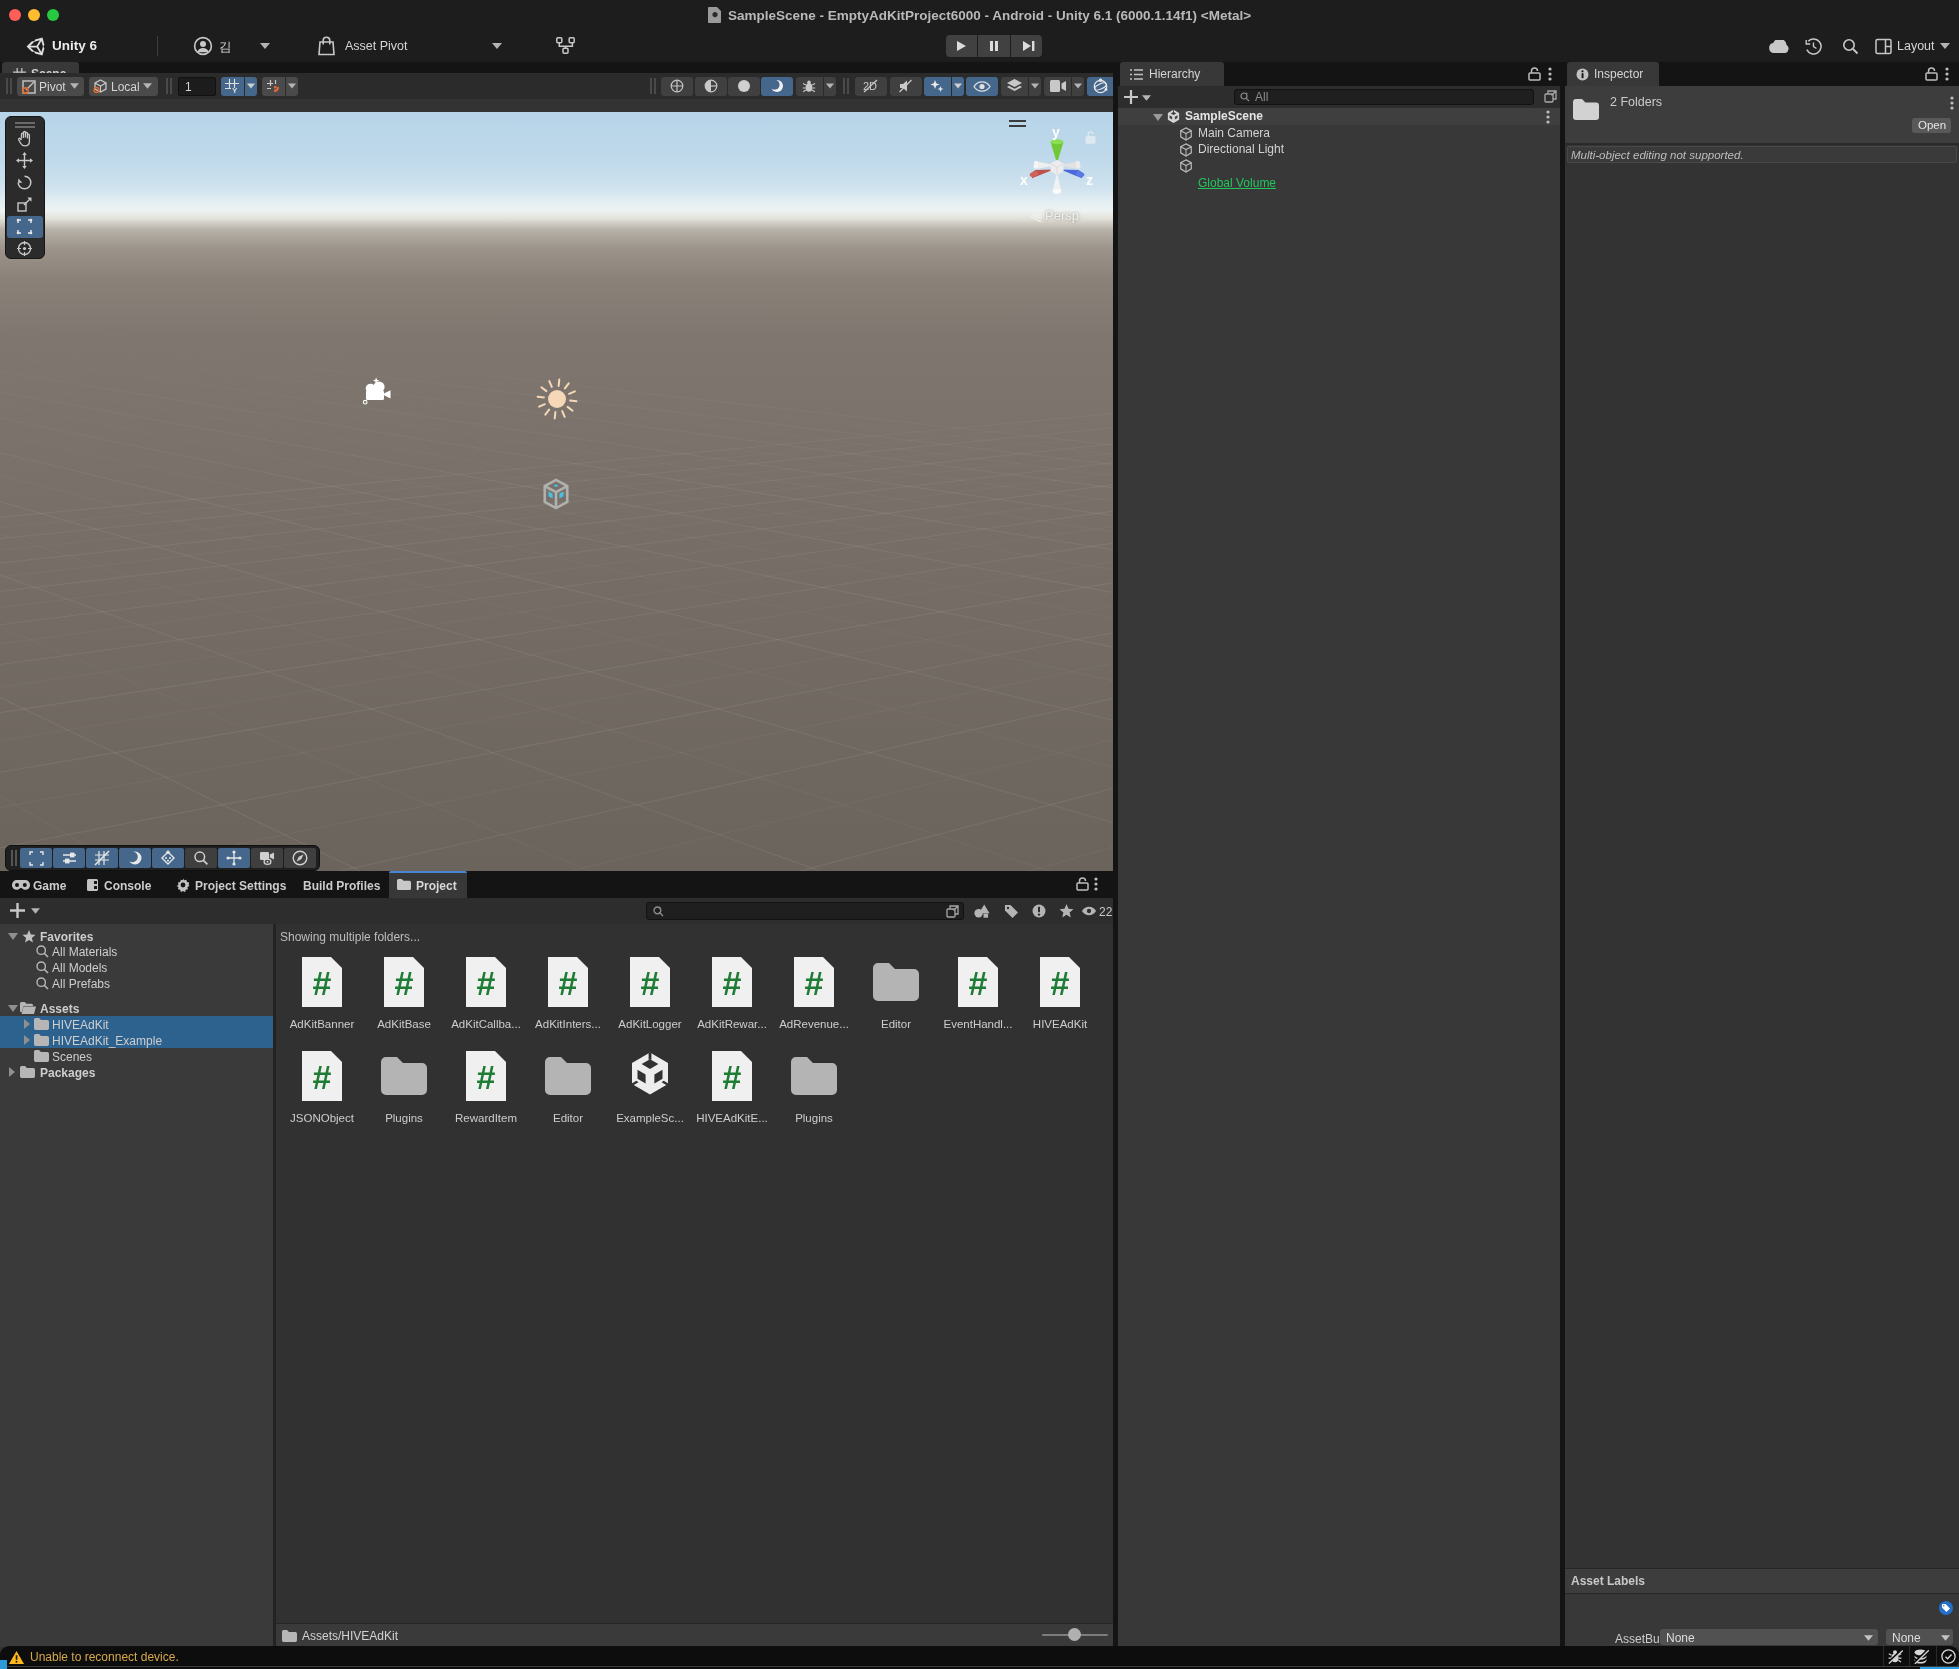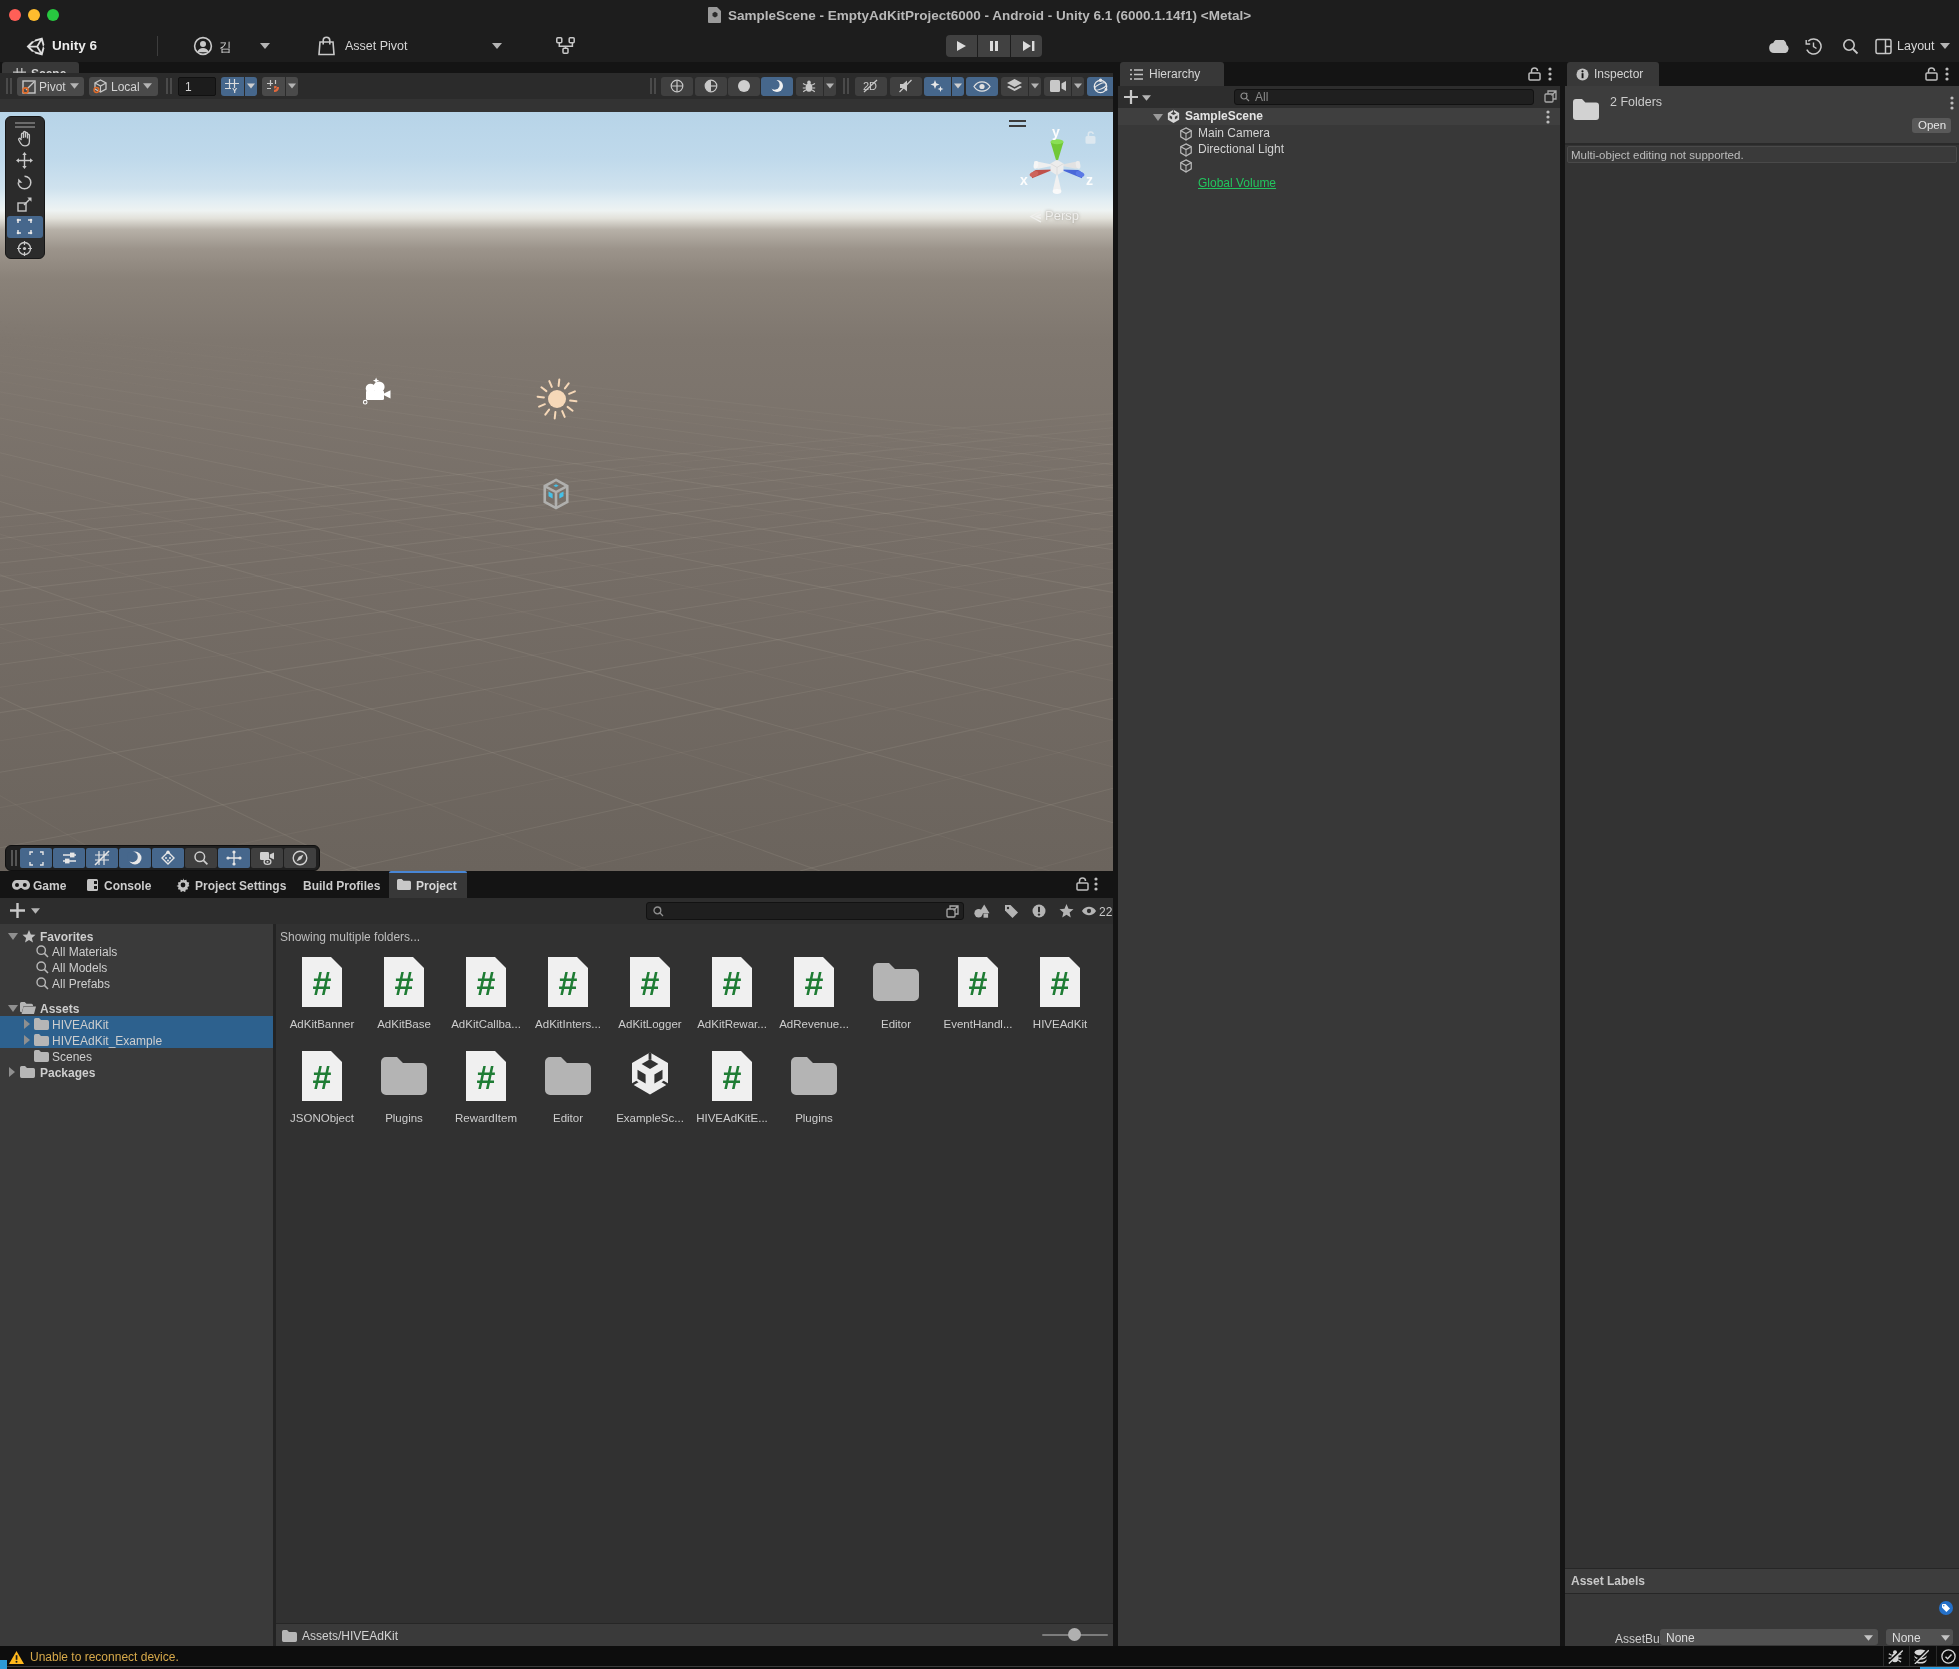--- a/index.html
+++ b/index.html
@@ -886,21 +886,21 @@
         <circle cx="2" cy="2" r="1.6"></circle>
         <circle cx="2" cy="7" r="1.6"></circle>
         <circle cx="2" cy="12" r="1.6"></circle>
       </g>
     </svg>
     <div class="abs" style="left:347px;top:32px;width:39px;height:15px;background:#595959;border-radius:3px;"></div>
     <span class="abs" style="left:353px;top:33px;font-size:11.5px;color:#e6e6e6;">Open</span>
     <div class="abs" style="left:0;top:57px;width:394px;height:2px;background:#2a2a2a;"></div>
 
     <div class="abs" style="left:2px;top:60px;width:390px;height:17px;background:#3a3a3a;border:1px solid #494949;border-radius:2px;"></div>
-    <span class="abs" style="left:6px;top:63px;font-size:11.5px;color:#bdbdbd;">Multi-object editing not supported.</span>
+    <span class="abs" style="left:6px;top:63px;font-size:11.5px;color:#bdbdbd;font-style:italic;">Multi-object editing not supported.</span>
 
     <div class="abs" style="left:0;top:1482px;width:394px;height:1px;background:#262626;"></div>
     <div class="abs" style="left:0;top:1483px;width:394px;height:24px;background:#3d3d3d;"></div>
     <span class="abs" style="left:6px;top:1488px;font-weight:bold;color:#c8c8c8;">Asset Labels</span>
     <div class="abs" style="left:0;top:1507px;width:394px;height:1px;background:#262626;"></div>
     <div class="abs" style="left:0;top:1508px;width:394px;height:53px;background:#383838;"></div>
     <div class="abs" style="left:374px;top:1515px;width:14px;height:14px;border-radius:50%;background:#2571c9;"></div>
     <svg class="abs" style="left:377px;top:1518px;" width="8" height="8" viewBox="0 0 8 8">
       <path d="M0 1a1 1 0 0 1 1-1h2.6L8 4.4 4.4 8 0 3.6z" fill="#fff"></path>
       <circle cx="1.8" cy="1.8" r="0.7" fill="#2571c9"></circle>
@@ -911,21 +911,21 @@
     <svg class="abs" style="left:299px;top:1549px;" width="9" height="6" viewBox="0 0 10 6">
       <path d="M0 0h10L5 6z" fill="#c4c4c4"></path>
     </svg>
     <div class="abs" style="left:321px;top:1543px;width:67px;height:16px;background:#515151;border-radius:3px;"></div>
     <span class="abs" style="left:327px;top:1545px;color:#dddddd;">None</span>
     <svg class="abs" style="left:376px;top:1549px;" width="9" height="6" viewBox="0 0 10 6">
       <path d="M0 0h10L5 6z" fill="#c4c4c4"></path>
     </svg>
   </div>
 
-  <div class="abs" style="left:0;top:1646px;width:1959px;height:23px;background:#0d0d0d;" id="statusbar">
+  <div class="abs" style="left:0;top:1646px;width:1959px;height:23px;background:#0d0d0d;border-radius:9px;" id="statusbar">
     <svg class="abs" style="left:9px;top:5px;" width="15" height="13" viewBox="0 0 15 13">
       <path d="M7.5 0L15 13H0z" fill="#ffb81c"></path>
       <rect x="6.7" y="4.2" width="1.7" height="4.6" fill="#1a1a1a"></rect>
       <circle cx="7.5" cy="10.7" r="1" fill="#1a1a1a"></circle>
     </svg>
     <span class="abs" style="left:30px;top:4px;color:#d7a94a;">Unable to reconnect device.</span>
     <div class="abs" style="left:1883px;top:0;width:1px;height:20px;background:#2a2a2a;"></div>
     <div class="abs" style="left:1909px;top:0;width:1px;height:20px;background:#2a2a2a;"></div>
     <div class="abs" style="left:1936px;top:0;width:1px;height:20px;background:#2a2a2a;"></div>
     <svg class="abs" style="left:1887px;top:3px;" width="16" height="15" viewBox="0 0 16 15">

